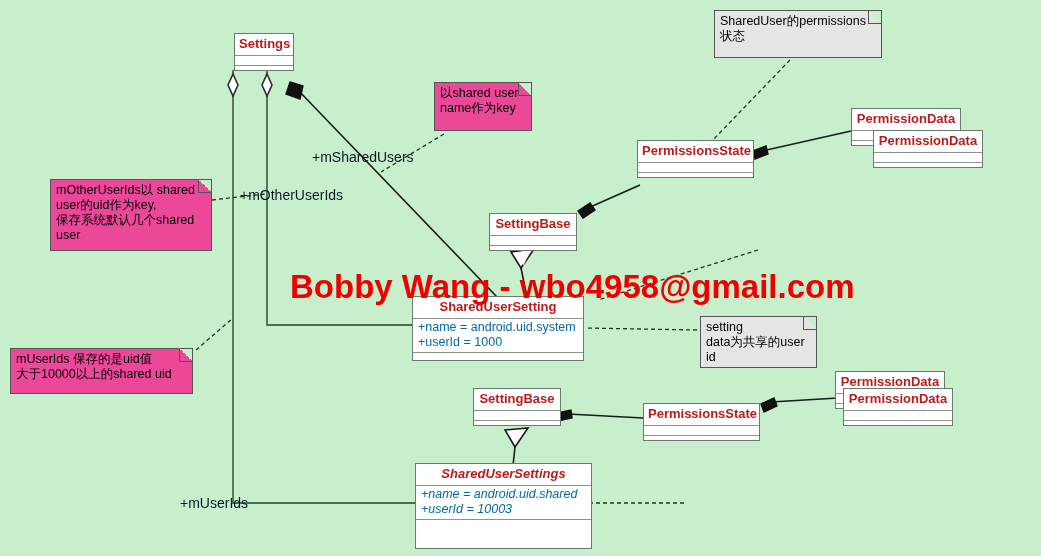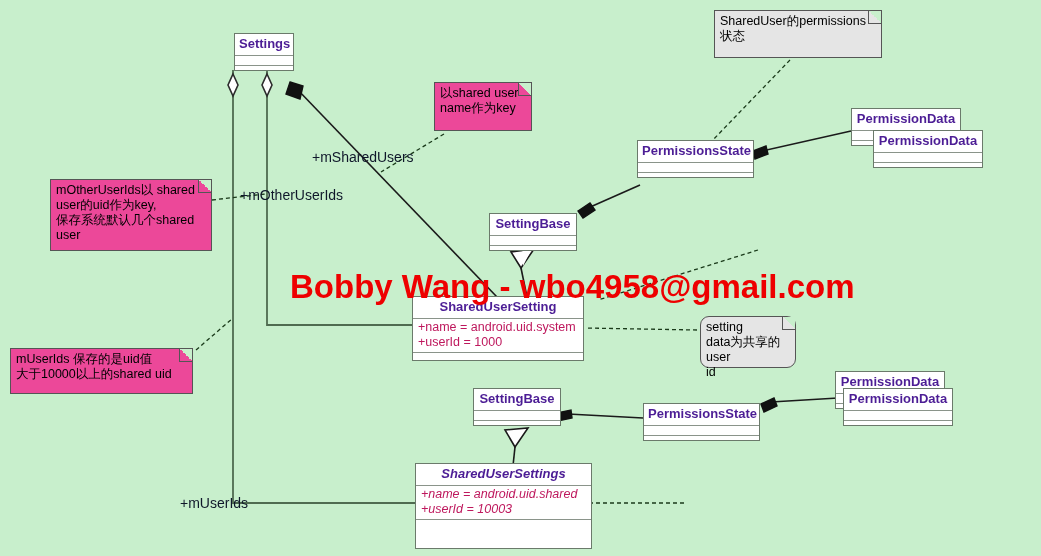--- a/index.html
+++ b/index.html
@@ -17,30 +17,30 @@
   .uml-class{
     position:absolute;
     background:#ffffff;
     border:1.5px solid #6b7a6b;
     box-sizing:border-box;
     z-index:5;
   }
   .uml-class .cname{
     font-weight:bold;
     font-size:13px;
-    color:#4c1d95;
+    color:#b91c1c;
     text-align:center;
     padding:3px 4px 4px 4px;
     border-bottom:1.5px solid #8a948a;
     line-height:14px;
     white-space:nowrap;
   }
   .uml-class .cattrs{
     font-size:12.5px;
-    color:#be185d;
+    color:#0369a1;
     padding:1px 5px 2px 5px;
     border-bottom:1.5px solid #8a948a;
     line-height:15px;
     min-height:8px;
   }
   .uml-class .cattrs div{white-space:nowrap;}
   .uml-class .cmethods{
     min-height:8px;
     padding:2px 5px;
   }
@@ -262,21 +262,21 @@
     <div>大于10000以上的shared uid</div>
   </div>
 
   <div class="note note-white" style="left:714px;top:10px;width:168px;height:48px;">
     <span class="fold"></span>
     <div>SharedUser的permissions</div>
     <div>状态</div>
   </div>
 
 
-  <div class="note note-white" style="left:700px;top:316px;width:96px;height:52px;border-radius:9px;">
+  <div class="note note-white" style="left:700px;top:316px;width:117px;height:52px;">
     <span class="fold"></span>
     <div>setting</div>
     <div>data为共享的user</div>
     <div>id</div>
   </div>
 
 
   <div class="link-label" style="left:312px;top:149px;">+mSharedUsers</div>
 
   <div class="link-label" style="left:240px;top:187px;">+mOtherUserIds</div>

